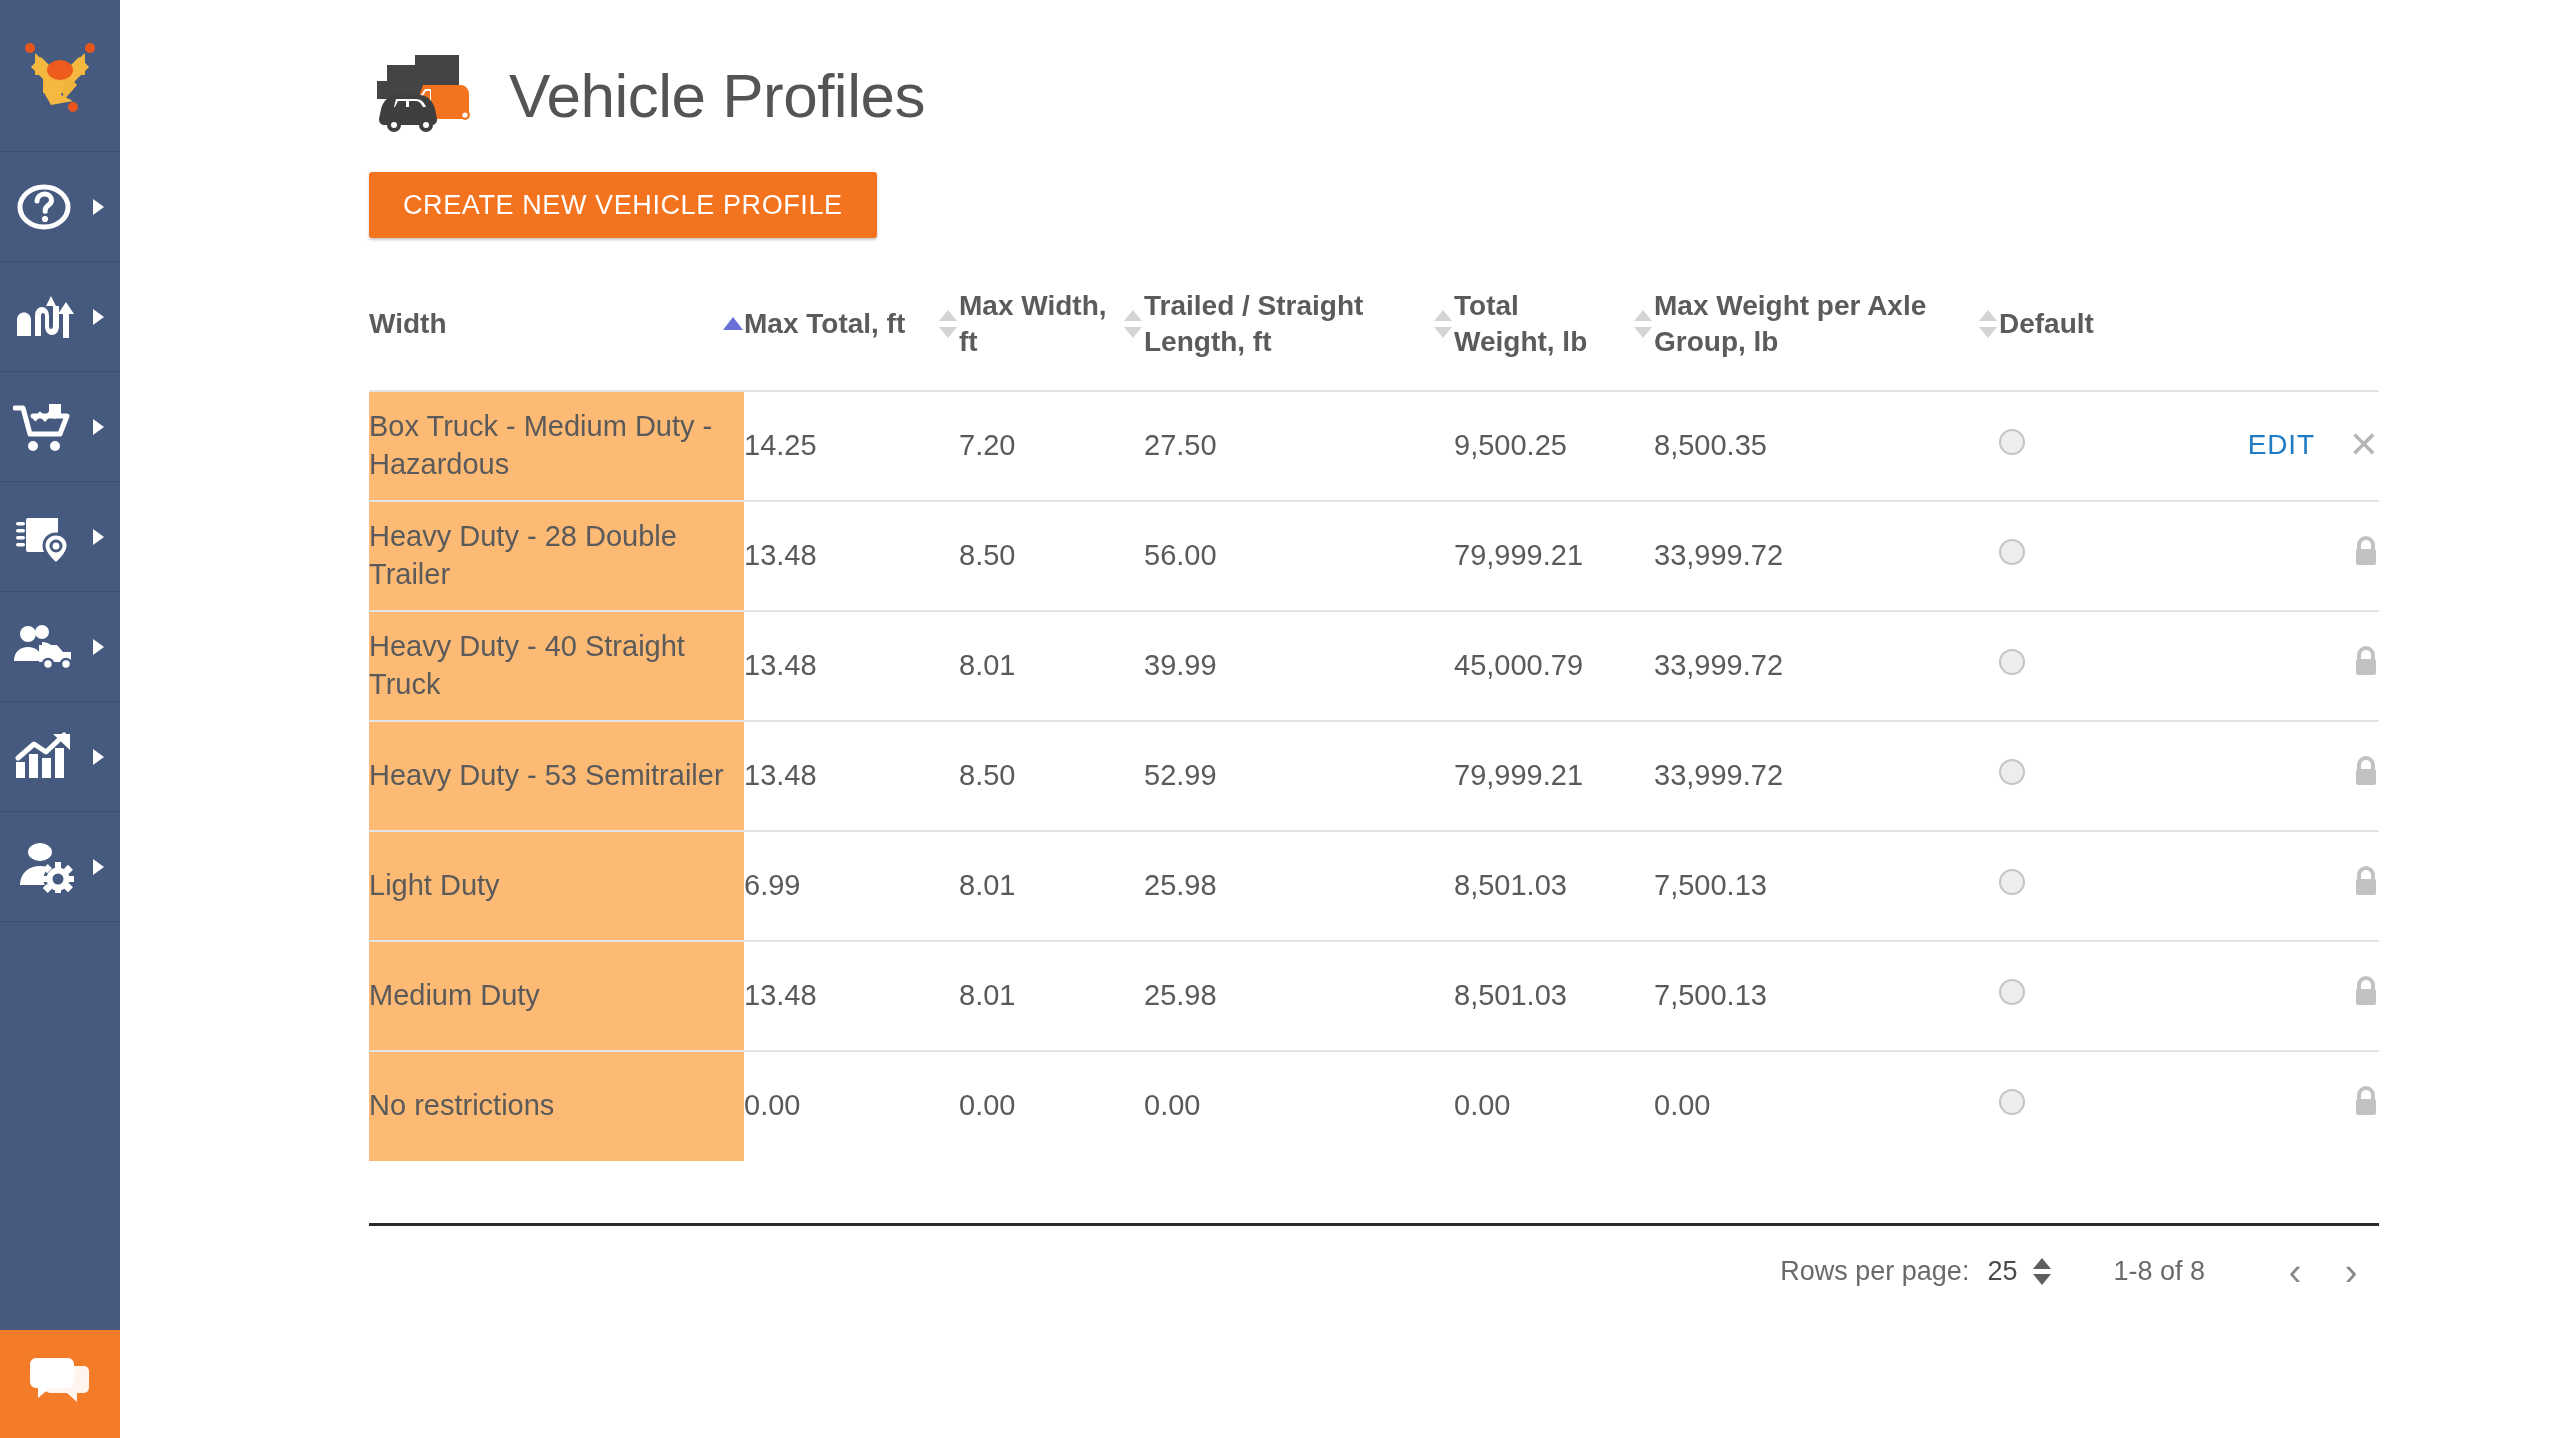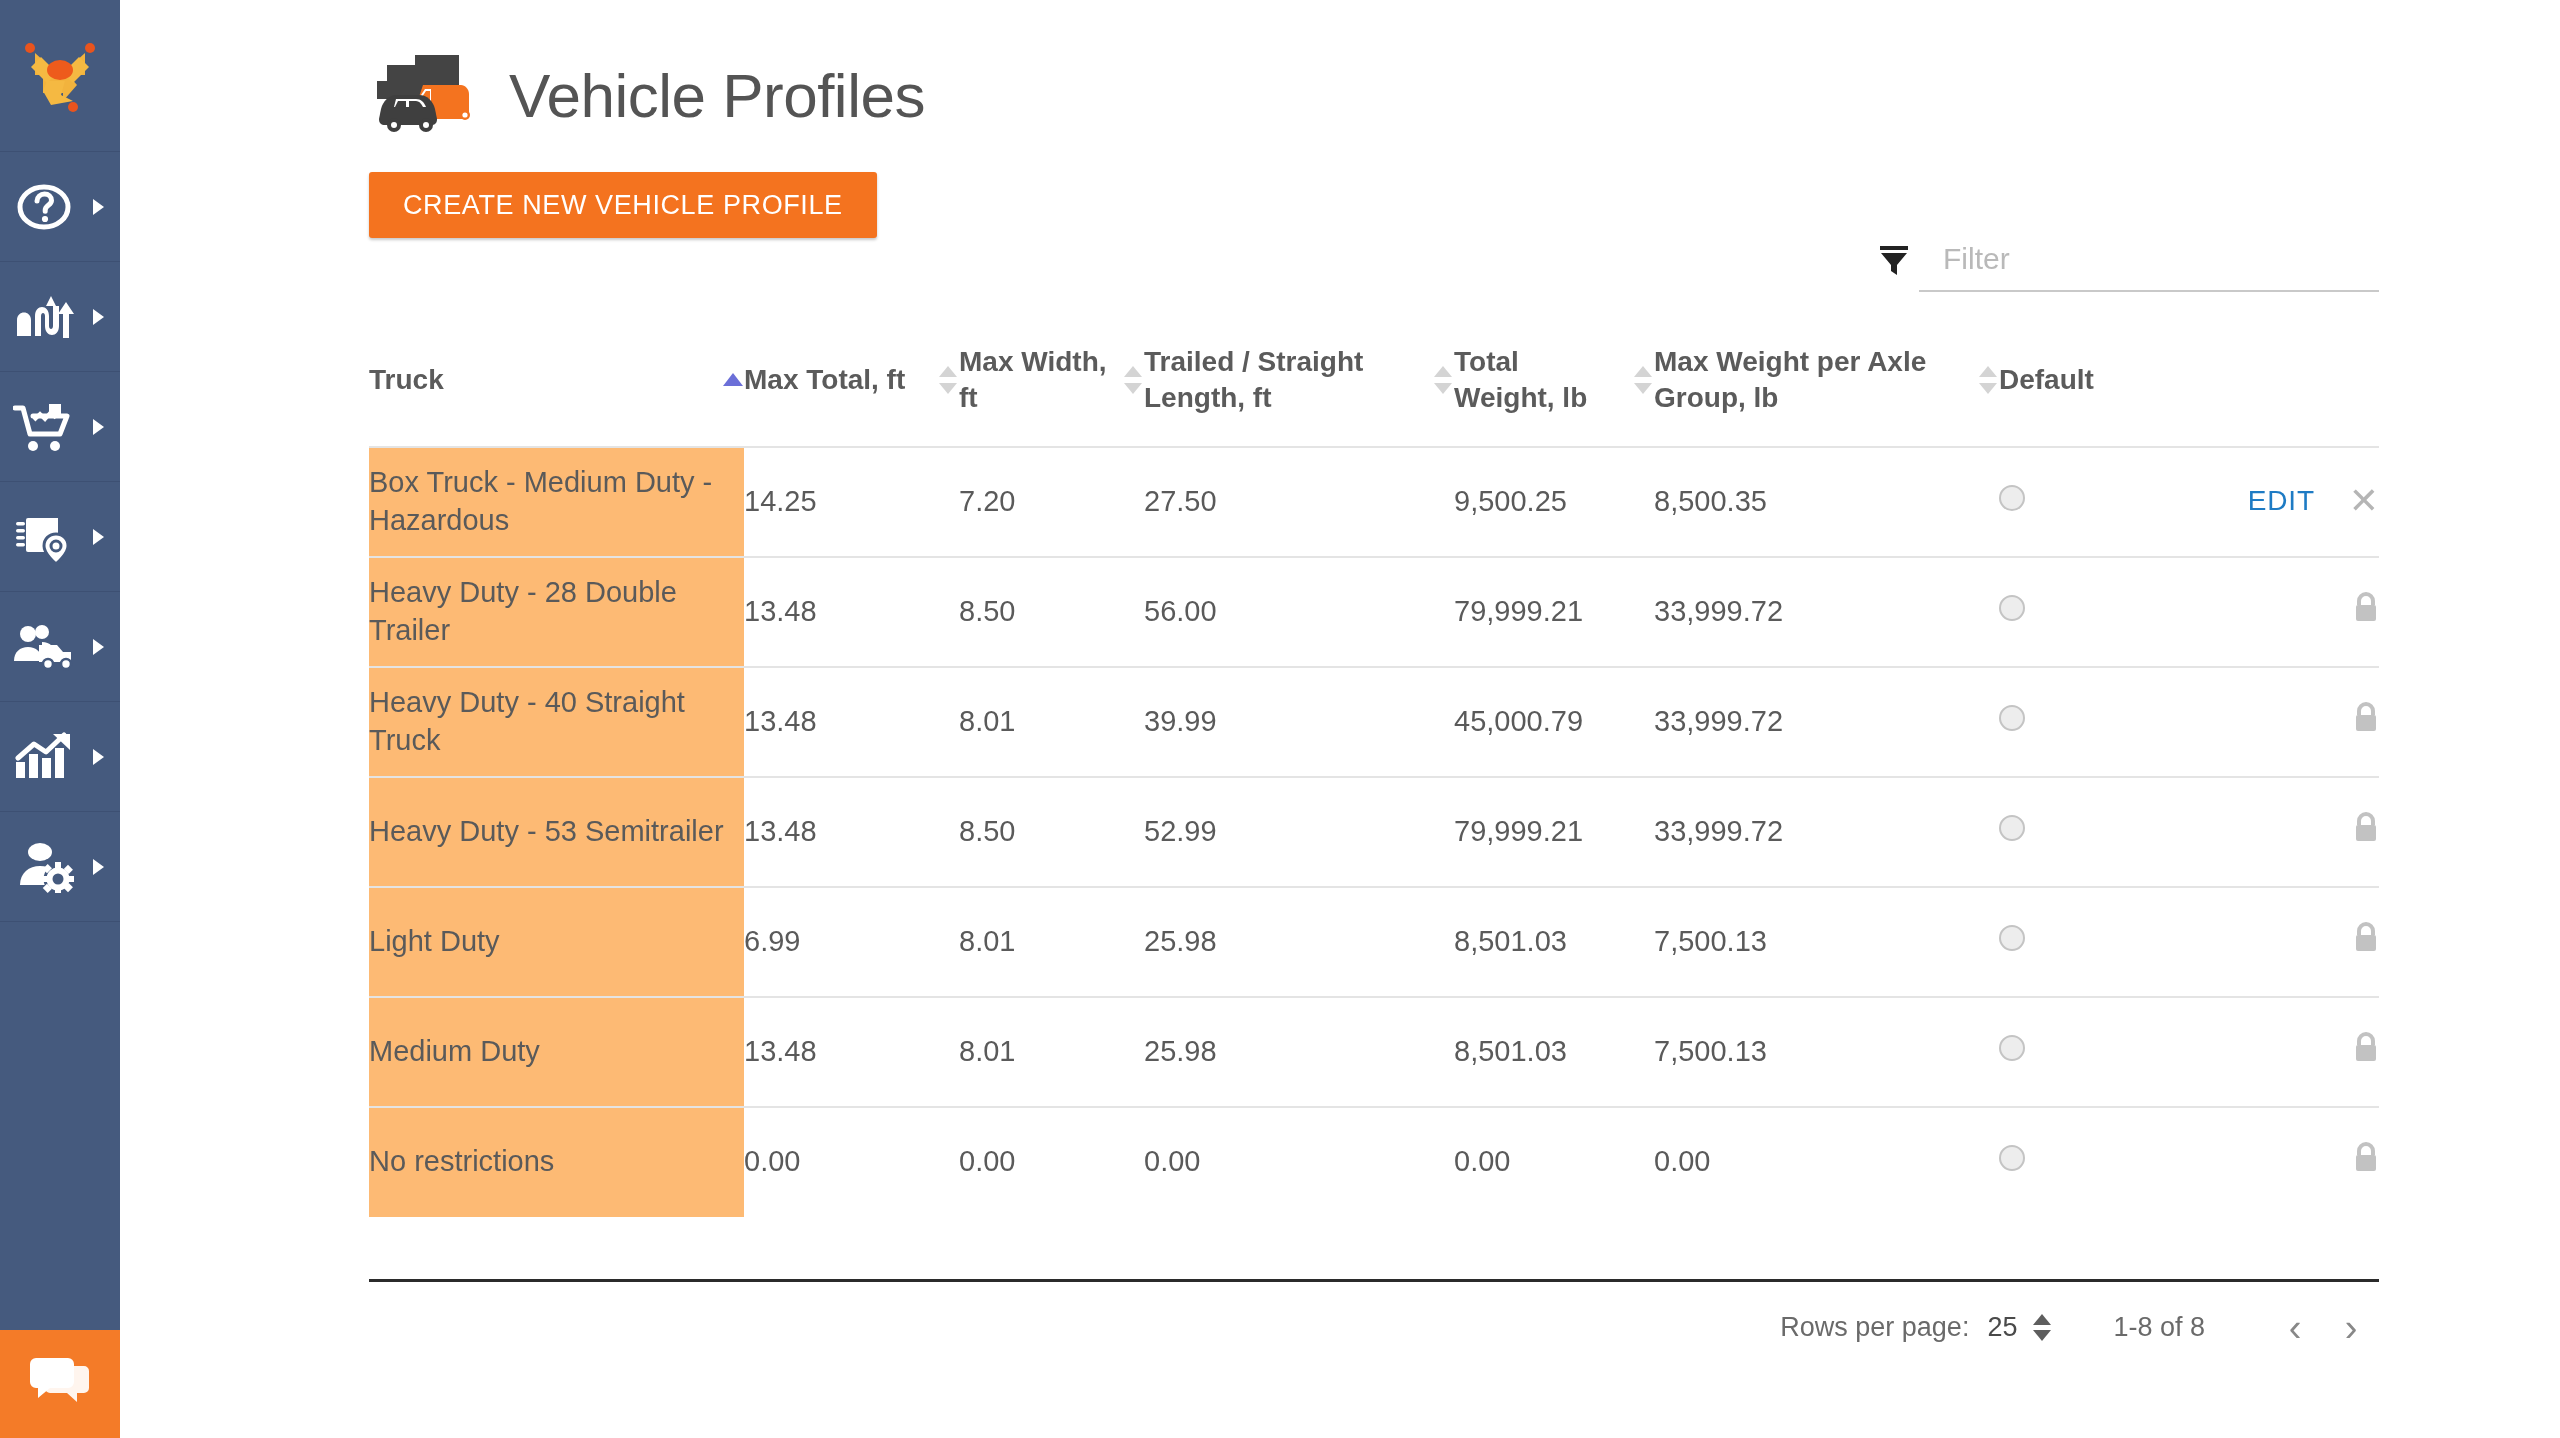--- a/index.html
+++ b/index.html
@@ -387,48 +387,39 @@
           <circle cx="57" cy="74" r="7" fill="#3f3f3f"></circle>
           <circle cx="57" cy="74" r="3" fill="#fff"></circle>
         </svg>
       </span>
       <h1 class="page-title">Vehicle Profiles</h1>
     </div>
 
     <div class="toolbar">
       <button class="btn-create">CREATE NEW VEHICLE PROFILE</button>
 
-      <div class="filter-wrap">
-        <span class="filter-icon">
-          <svg width="30" height="32" viewBox="0 0 30 32" aria-hidden="true">
-            <rect x="1" y="2" width="28" height="4" fill="#222"></rect>
-            <path d="M2 9 h26 l-10 12 v10 l-6 -4 v-6 z" fill="#222"></path>
-          </svg>
-        </span>
-        <input class="filter-field" type="text" value="" placeholder="Filter" style="">
-      </div>
     </div>
 
     <div class="tbl-wrap">
       <table class="vp">
         <colgroup>
           <col class="c-name">
             <col class="c-h">
             <col class="c-w">
             <col class="c-len">
           <col class="c-tw">
             <col class="c-awg">
             <col class="c-def">
             <col class="c-act">
         </colgroup>
         <thead>
           <tr>
             <th class="th-name">
               <div class="th-inner">
-                <span class="th-txt">Truck</span>
+                <span class="th-txt">Width</span>
                 <span class="sort-active">
                     <i class="up"></i>
                   </span>
               </div>
             </th>
             <th>
               <div class="th-inner">
                 <span class="th-txt">Max Total, ft</span>
                 <span class="sort-both">
                     <i class="up"></i>

